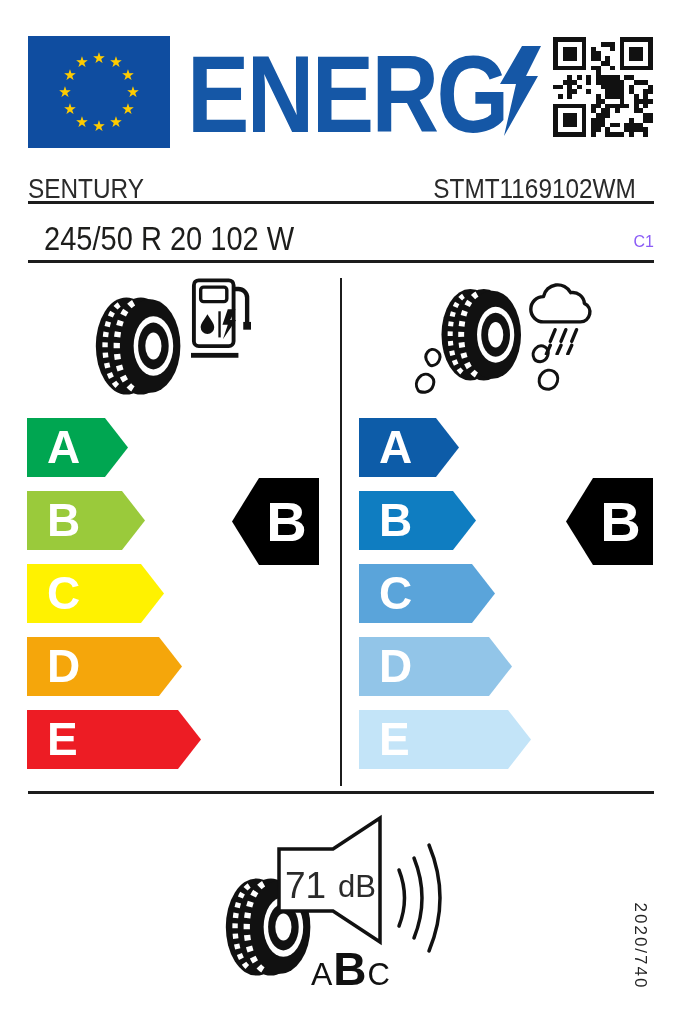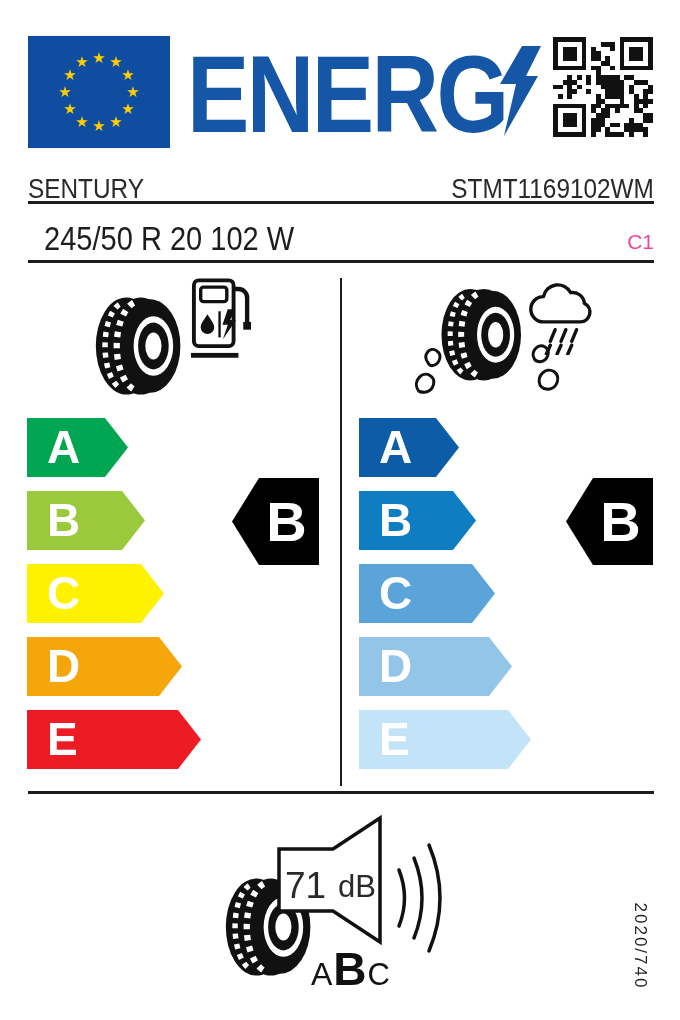--- a/index.html
+++ b/index.html
@@ -10,32 +10,32 @@
   
   .eu-flag { position:absolute; left:28px; top:36px; width:142px; height:112px; }
   .star { position:absolute; width:16px; height:16px; font-size:15px; line-height:16px; text-align:center; }
   .star::before { content:"★"; }
   .energ { position:absolute; left:187px; top:39px; font-size:110px; line-height:1; font-weight:bold;
            letter-spacing:-3px; transform:scaleX(0.85); transform-origin:left top; white-space:nowrap; }
   .bolt-svg { position:absolute; left:497px; top:46px; }
   .qr { position:absolute; left:553px; top:37px; width:100px; height:100px; }
   .qr svg { width:100%; height:100%; display:block; }
 
-  .brand-row { position:absolute; left:28px; right:26px; top:176px; height:26px; }
+  .brand-row { position:absolute; left:28px; right:44px; top:176px; height:26px; }
   .brand { position:absolute; left:0; top:0; font-size:28px; line-height:26px; transform:scaleX(0.87); transform-origin:left center; color:#2a2a2a; white-space:nowrap; }
   .product-code { position:absolute; right:0; top:0; font-size:28px; line-height:26px; transform:scaleX(0.87); transform-origin:right center; color:#2a2a2a; white-space:nowrap; }
 
   .hrule { position:absolute; left:28px; width:626px; height:3px; background:#1c1c1c; }
   .rule-1 { top:201px; }
   .rule-2 { top:260px; }
   .rule-3 { top:791px; }
 
   .size-row { position:absolute; left:28px; right:26px; top:224px; height:30px;margin-left:16px; }
   .tire-size { position:absolute; left:0; top:0; font-size:33px; line-height:30px; transform:scaleX(0.88); transform-origin:left center; color:#1d1d1b; white-space:nowrap; }
-  .veh-class { position:absolute; right:0; top:6px; font-size:21px; line-height:24px; color:#ec4899; }
+  .veh-class { position:absolute; right:0; top:6px; font-size:16px; line-height:24px; color:#8b5cf6; }
 
   
   .vdivider { position:absolute; left:340px; top:278px; width:2px; height:508px; background:#1c1c1c; }
 
   .icon-abs { position:absolute; }
 
   .cls-arrow { position:absolute; height:59px; display:flex; align-items:center; padding-left:20px;
                color:#fff; font-weight:bold; font-size:46px;
                clip-path:polygon(0 0, calc(100% - 23px) 0, 100% 50%, calc(100% - 23px) 100%, 0 100%); }
   .cls-arrow span { transform:translateY(-1px); }

